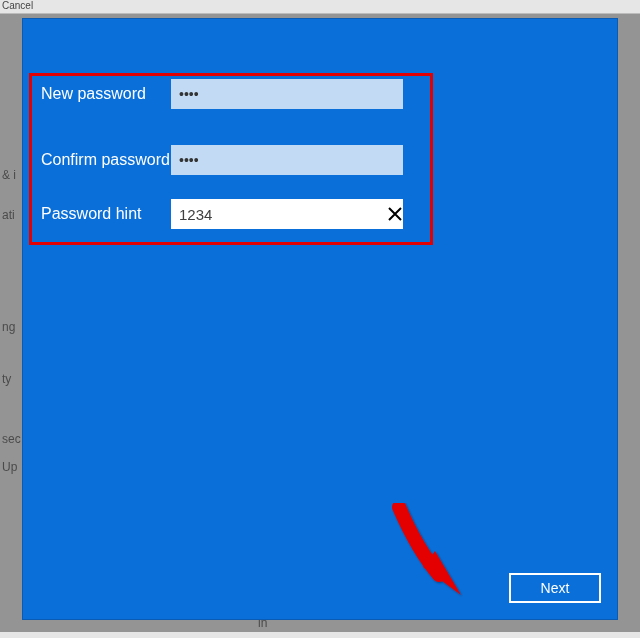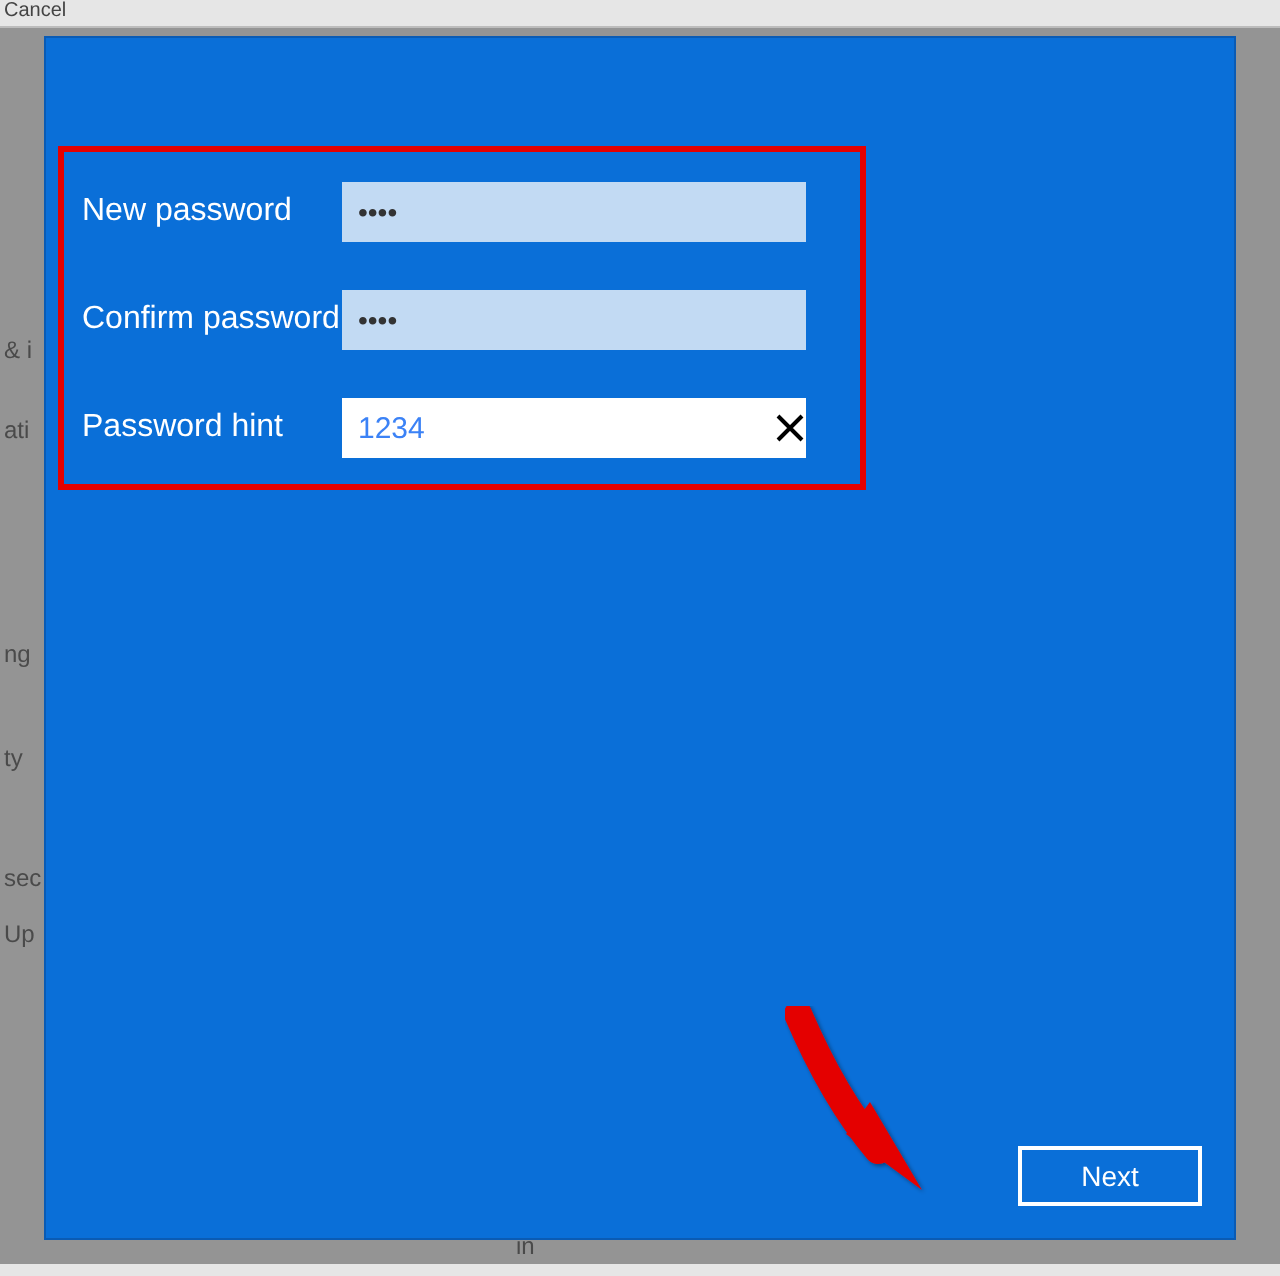--- a/index.html
+++ b/index.html
@@ -12,30 +12,30 @@
     .overlay-dim { position: absolute; top: 14px; left: 0; width: 640px; height: 618px; background: rgba(80,80,80,0.55); }
 
     .dialog { position: absolute; top: 18px; left: 22px; width: 596px; height: 602px; background: #0a6fd8; border: 1px solid #0a5bb4; }
     .dialog-inner { position: relative; width: 100%; height: 100%; }
 
     .dialog-title { position: absolute; left: 18px; top: 18px; color: #fff; font-size: 26px; font-weight: 300; }
 
     .highlight-box { position: absolute; left: 6px; top: 54px; width: 404px; height: 172px; border: 3px solid #e40000; pointer-events: none; }
 
     .form-row { position: absolute; left: 18px; display: flex; align-items: center; }
-    .row1 { top: 72px; }
+    .row1 { top: 60px; }
     .row2 { top: 126px; justify-content: space-between; }
     .row3 { top: 180px; }
 
     .form-label { width: 130px; color: #fff; font-size: 16px; font-weight: 400; }
 
     .pw-input { width: 232px; height: 30px; border: none; background: #c2daf3; color: #333; padding: 0 8px; font-size: 14px; outline: none; }
 
     .hint-wrap { position: relative; width: 232px; height: 30px; background: #fff; display: flex; align-items: center; }
-    .hint-input { flex: 1; height: 30px; border: none; background: transparent; padding: 0 8px; font-size: 15px; outline: none; color: #3b82f6; }
+    .hint-input { flex: 1; height: 30px; border: none; background: transparent; padding: 0 8px; font-size: 15px; outline: none; color: #404040; }
     .clear-x { width: 28px; height: 30px; display: flex; align-items: center; justify-content: center; cursor: pointer; }
     .clear-x svg { width: 14px; height: 14px; }
 
     .btn-row { position: absolute; right: 16px; bottom: 16px; display: flex; gap: 10px; }
     .btn { min-width: 92px; height: 30px; border: 2px solid #fff; background: transparent; color: #fff; font-size: 14px; cursor: pointer; padding: 0 16px; }
 
     .arrow { position: absolute; left: 366px; top: 484px; pointer-events: none; }
     .arrow svg { width: 86px; height: 96px; }
   </style>
 </head>

